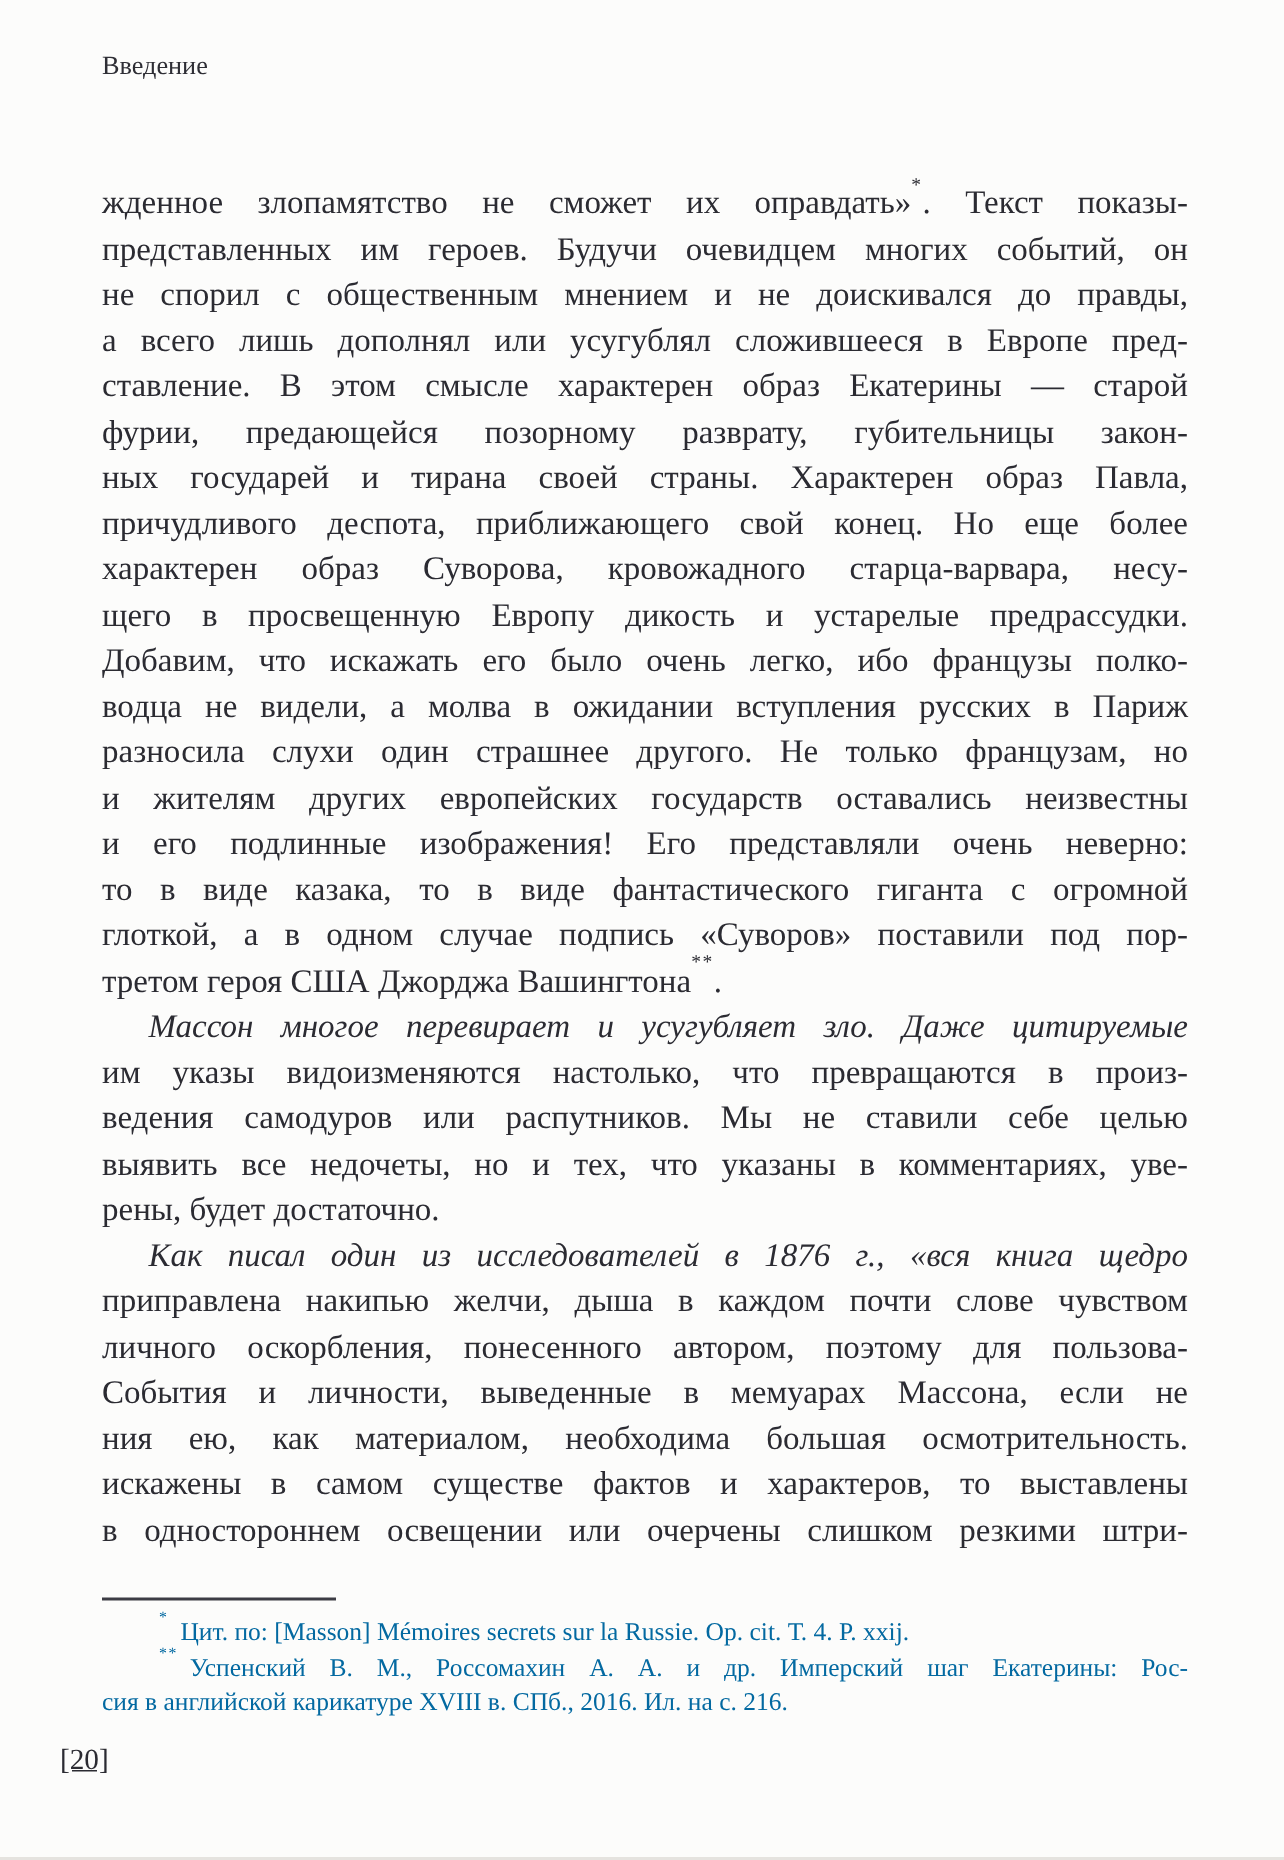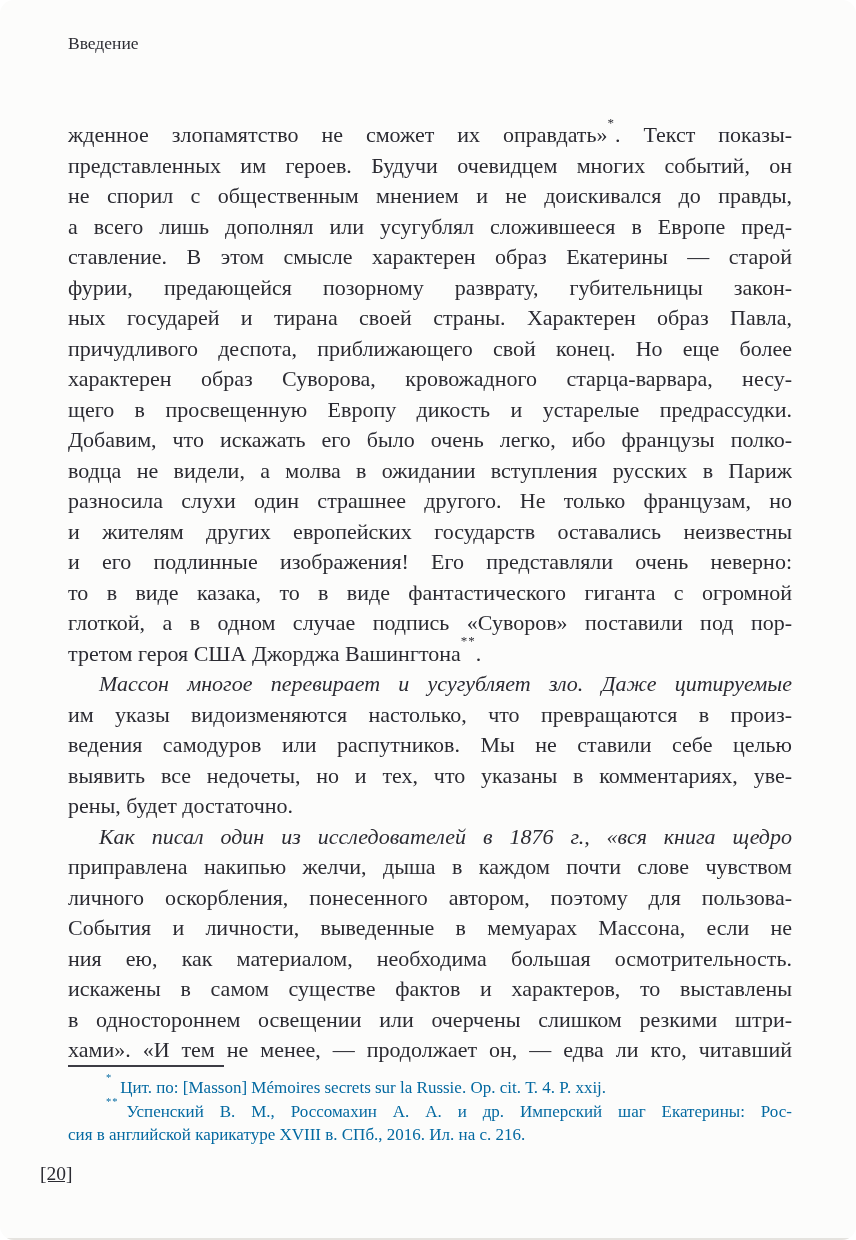--- a/index.html
+++ b/index.html
@@ -8,21 +8,20 @@
     background: #ffffff;
   }
   .page {
     position: relative;
     width: 856px;
     height: 1240px;
     background: #fcfcfb;
     overflow: hidden;
     font-family: "Liberation Serif", "DejaVu Serif", serif;
     color: #2e2e35;
-    border-radius: 14px;
   }
   .page::after {
     content: "";
     position: absolute;
     left: 0; right: 0; bottom: 0;
     height: 2px;
     background: #e5e3df;
   }
   .running-head {
     position: absolute;
@@ -142,21 +141,20 @@
     </section>
 
     <section>
       <div class="ln ind">Как писал один из исследователей в 1876 г., «вся книга щедро</div>
       <div class="ln">приправлена накипью желчи, дыша в каждом почти слове чувством</div>
       <div class="ln">личного оскорбления, понесенного автором, поэтому для пользова-</div>
       <div class="ln">События и личности, выведенные в мемуарах Массона, если не</div>
       <div class="ln">ния ею, как материалом, необходима большая осмотрительность.</div>
       <div class="ln">искажены в самом существе фактов и характеров, то выставлены</div>
       <div class="ln">в одностороннем освещении или очерчены слишком резкими штри-</div>
-      <div class="ln">хами». «И тем не менее, — продолжает он, — едва ли кто, читавший</div>
     </section>
 
   </main>
 
   <div class="fn-rule"></div>
 
   <footer class="footnotes">
     <div class="fn-line first"><sup>*</sup><span>Цит. по: [Masson] Mémoires secrets sur la Russie. Op. cit. Т. 4. P. xxij.</span></div>
     <div class="fn-line first just"><sup>**</sup><span class="it">Успенский В. М., Россомахин А. А. и др.</span><span> Имперский шаг Екатерины: Рос-</span></div>
     <div class="fn-line">сия в английской карикатуре XVIII в. СПб., 2016. Ил. на с. 216.</div>

